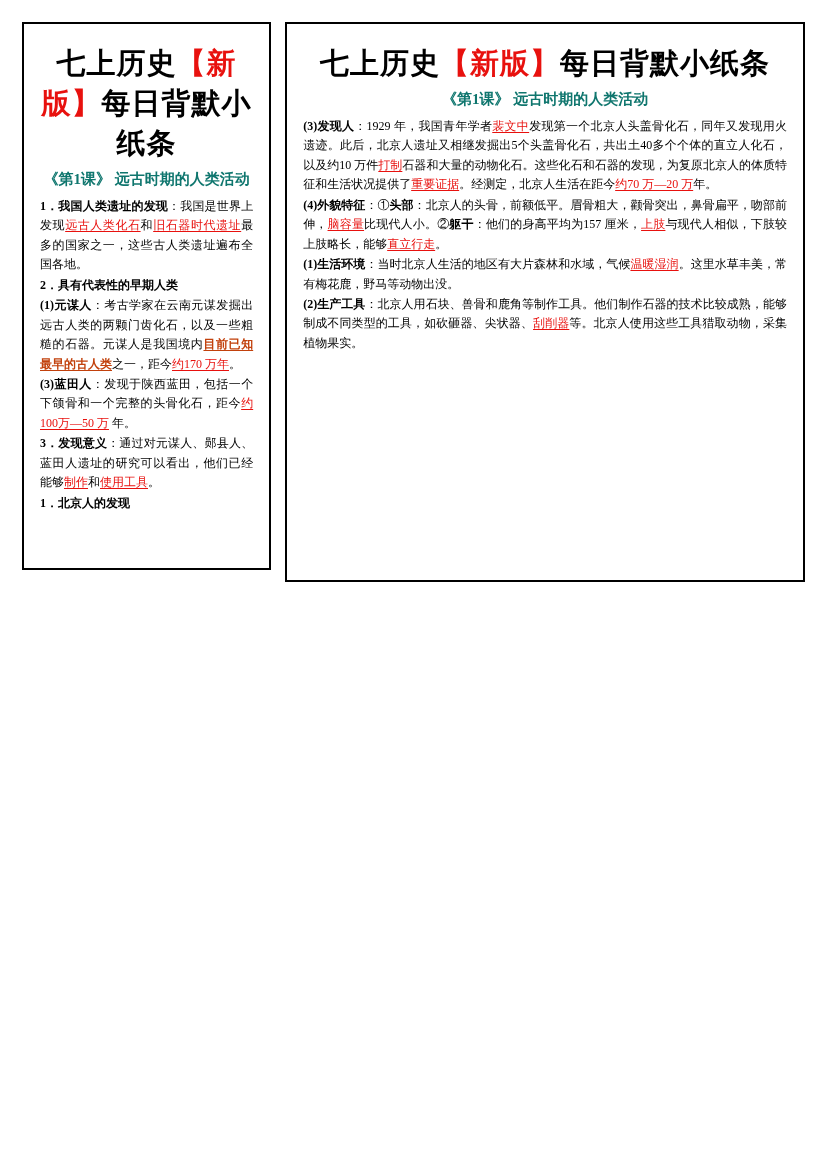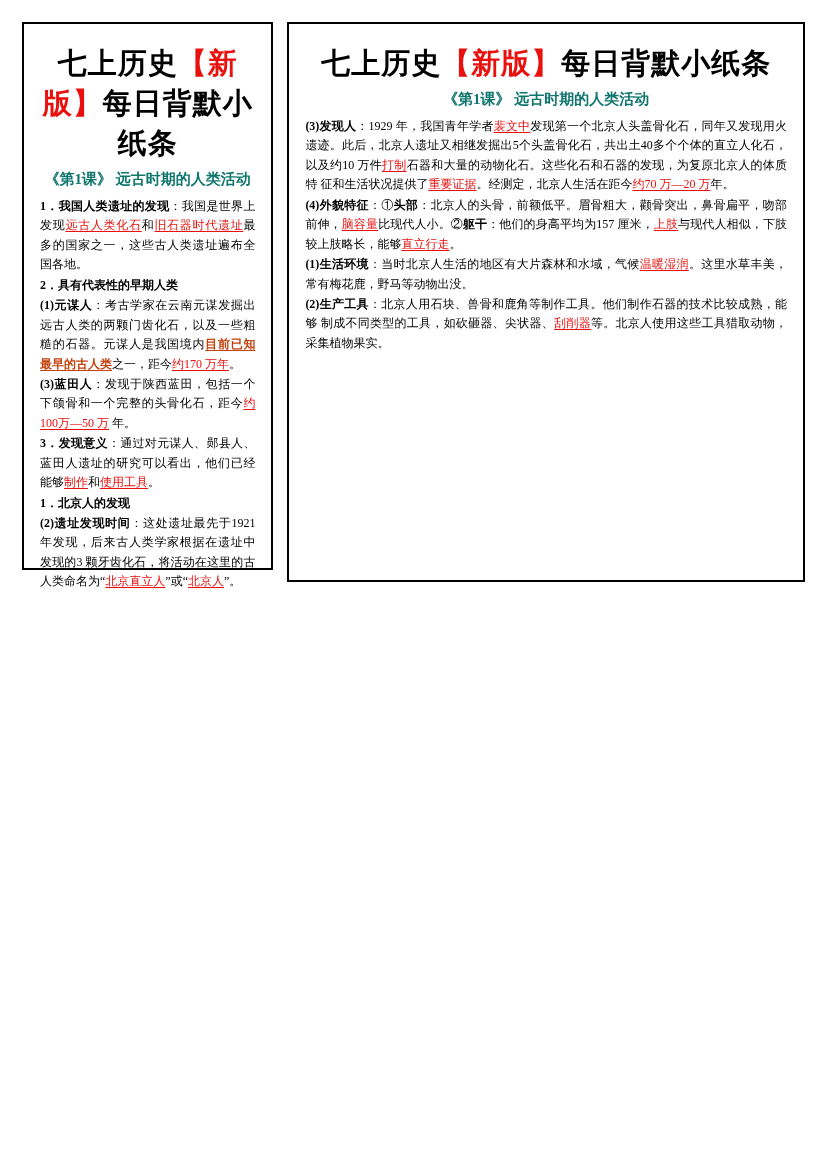--- a/index.html
+++ b/index.html
@@ -71,21 +71,20 @@
       <span>七上历史</span><span class="red">【新版】</span><span>每日背默小纸条</span>
     </div>
     <div class="subtitle">《第1课》  远古时期的人类活动</div>
     <div class="body">
         <p><span class="b">1．我国人类遗址的发现</span><span>：我国是世界上发现</span><span class="ru">远古人类化石</span><span>和</span><span class="ru">旧石器时代遗址</span><span>最多的国家之一，这些古人类遗址遍布全国各地。</span></p>
         <p><span class="b">2．具有代表性的早期人类</span></p>
         <p><span class="b">(1)元谋人</span><span>：考古学家在云南元谋发掘出远古人类的两颗门齿化石，以及一些粗糙的石器。元谋人是我国境内</span><span class="rbu">目前已知最早的古人类</span><span>之一，距今</span><span class="ru">约170 万年</span><span>。</span></p>
         <p><span class="b">(3)蓝田人</span><span>：发现于陕西蓝田，包括一个下颌骨和一个完整的头骨化石，距今</span><span class="ru">约100万—50 万</span><span> 年。</span></p>
         <p><span class="b">3．发现意义</span><span>：通过对元谋人、郧县人、蓝田人遗址的研究可以看出，他们已经能够</span><span class="ru">制作</span><span>和</span><span class="ru">使用工具</span><span>。</span></p>
         <p><span class="b">1．北京人的发现</span></p>
-        <p><span class="b">(2)遗址发现时间</span><span>：这处遗址最先于1921 年发现，后来古人类学家根据在遗址中发现的3 颗牙齿化石，将活动在这里的古人类命名为“</span><span class="ru">北京直立人</span><span>”或“</span><span class="ru">北京人</span><span>”。</span></p>
       </div>
   </div>
 
   <div class="card card-2">
     <div class="title">
       <span>七上历史</span><span class="red">【新版】</span><span>每日背默小纸条</span>
     </div>
     <div class="subtitle">《第1课》  远古时期的人类活动</div>
     <div class="body">
         <p><span class="b">(3)发现人</span><span>：1929 年，我国青年学者</span><span class="ru">裴文中</span><span>发现第一个北京人头盖骨化石，同年又发现用火遗迹。此后，北京人遗址又相继发掘出5个头盖骨化石，共出土40多个个体的直立人化石， 以及约10 万件</span><span class="ru">打制</span><span>石器和大量的动物化石。这些化石和石器的发现，为复原北京人的体质特  征和生活状况提供了</span><span class="ru">重要证据</span><span>。经测定，北京人生活在距今</span><span class="ru">约70 万—20 万</span><span>年。</span></p>

